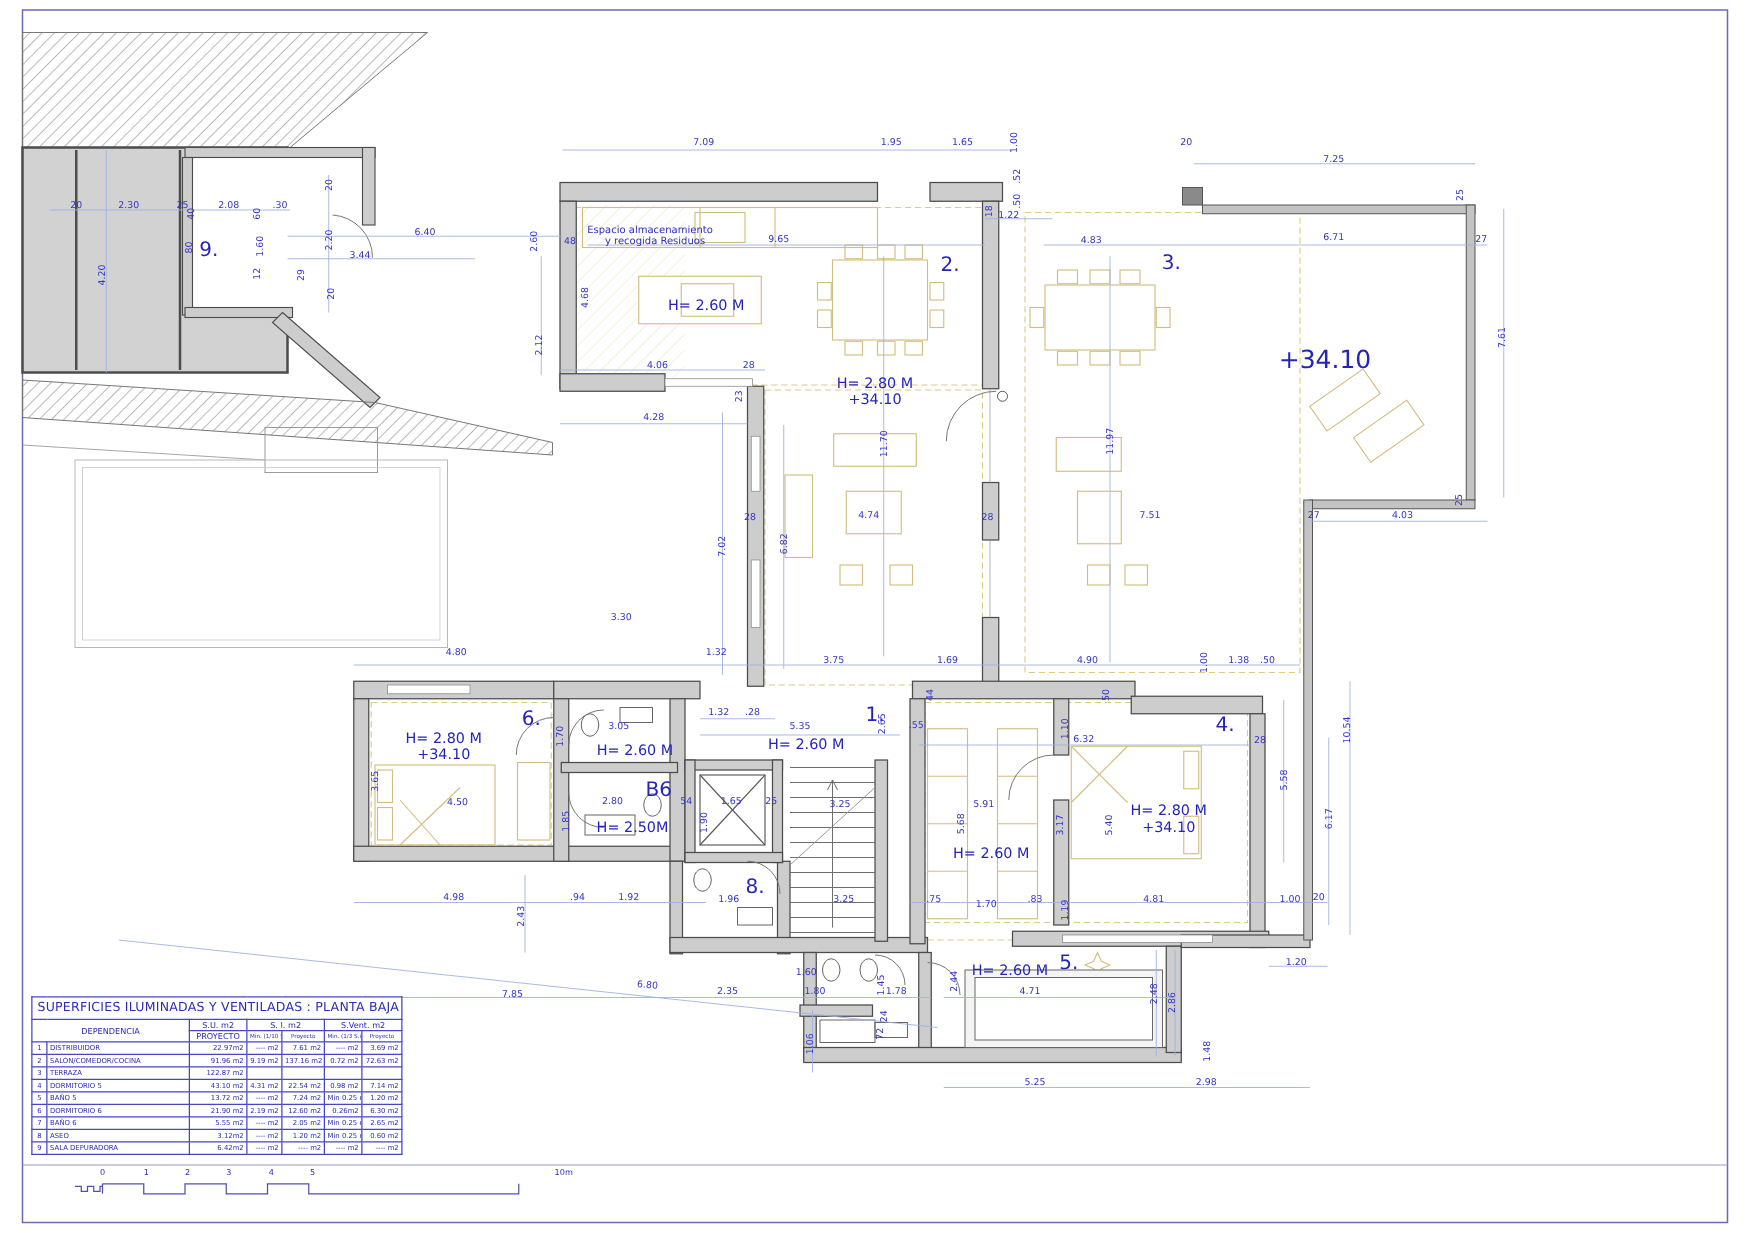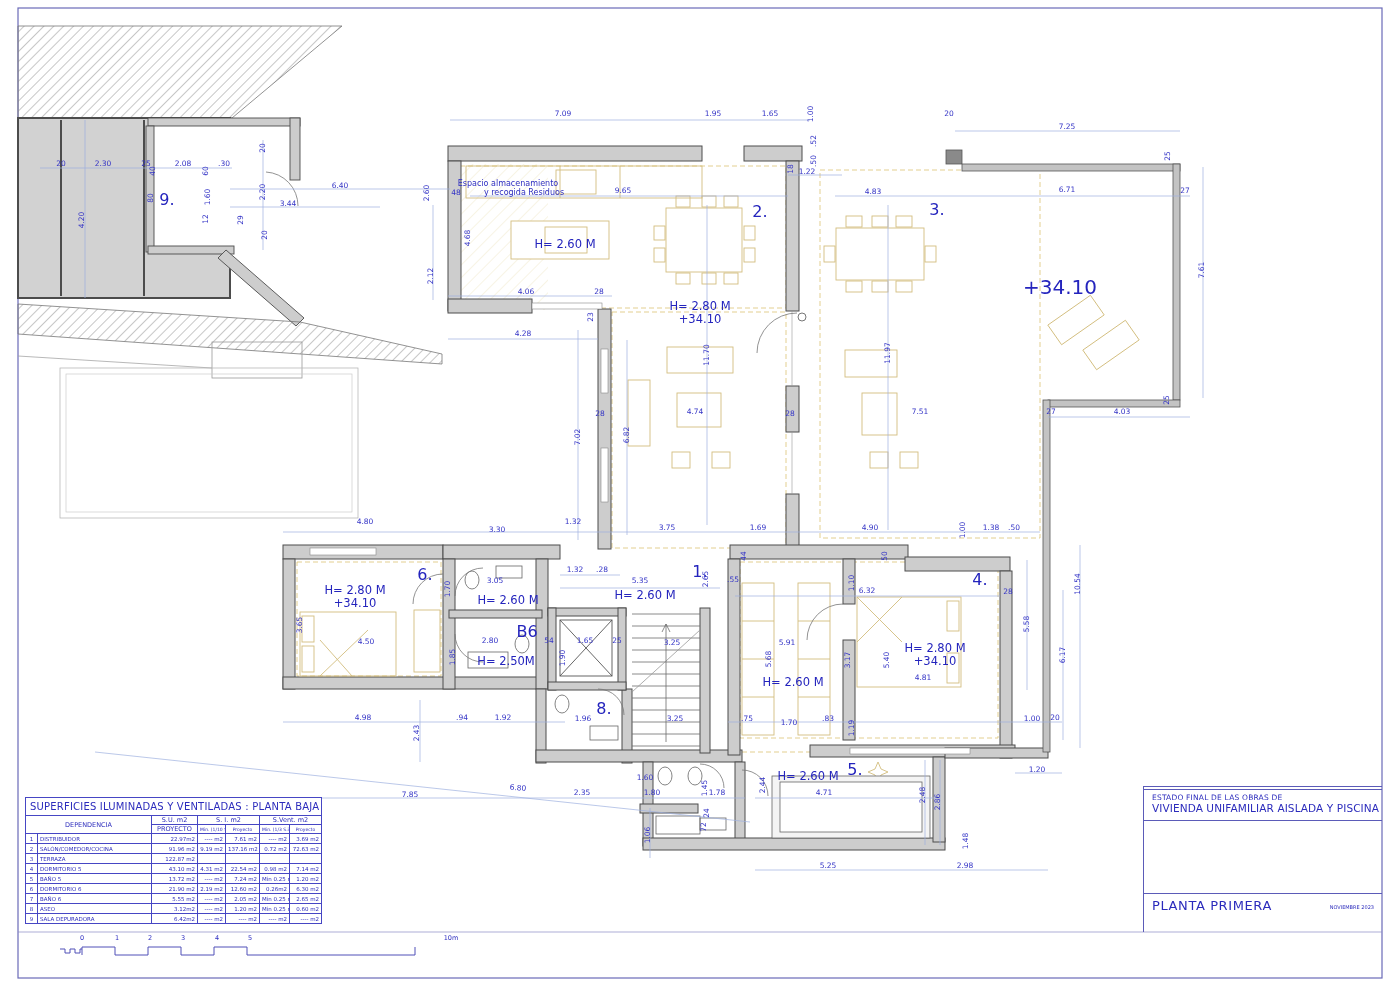--- a/index.html
+++ b/index.html
@@ -332,21 +332,21 @@
       <span class="plan-label pl-h" style="left: 700px; top: 320px;">+34.10</span>
       <span class="plan-label pl-h" style="left: 355px; top: 591px;">H= 2.80 M</span>
       <span class="plan-label pl-h" style="left: 355px; top: 604px;">+34.10</span>
       <span class="plan-label pl-h" style="left: 508px; top: 601px;">H= 2.60 M</span>
       <span class="plan-label pl-h" style="left: 645px; top: 596px;">H= 2.60 M</span>
       <span class="plan-label pl-h" style="left: 506px; top: 662px;">H= 2.50M</span>
       <span class="plan-label pl-h" style="left: 793px; top: 683px;">H= 2.60 M</span>
       <span class="plan-label pl-h" style="left: 935px; top: 649px;">H= 2.80 M</span>
       <span class="plan-label pl-h" style="left: 935px; top: 662px;">+34.10</span>
       <span class="plan-label pl-h" style="left: 808px; top: 777px;">H= 2.60 M</span>
-      <span class="plan-label pl-n" style="left: 508px; top: 184px;">Espacio almacenamiento</span>
+      <span class="plan-label pl-n" style="left: 520px; top: 184px;">Espacio almacenamiento</span>
       <span class="plan-label pl-n" style="left: 524px; top: 193px;">y recogida Residuos</span>
       <span class="plan-label pl-d" style="left: 563px; top: 114px;">7.09</span>
       <span class="plan-label pl-d" style="left: 713px; top: 114px;">1.95</span>
       <span class="plan-label pl-d" style="left: 770px; top: 114px;">1.65</span>
       <span class="plan-label pl-d" style="left: 811px; top: 114px; transform: translate(-50%, -50%) rotate(-90deg);">1.00</span>
       <span class="plan-label pl-d" style="left: 949px; top: 114px;">20</span>
       <span class="plan-label pl-d" style="left: 1067px; top: 127px;">7.25</span>
       <span class="plan-label pl-d" style="left: 814px; top: 141px; transform: translate(-50%, -50%) rotate(-90deg);">.52</span>
       <span class="plan-label pl-d" style="left: 814px; top: 161px; transform: translate(-50%, -50%) rotate(-90deg);">.50</span>
       <span class="plan-label pl-d" style="left: 807px; top: 172px;">1.22</span>
@@ -387,21 +387,21 @@
       <span class="plan-label pl-d" style="left: 1167px; top: 400px; transform: translate(-50%, -50%) rotate(-90deg);">25</span>
       <span class="plan-label pl-d" style="left: 578px; top: 437px; transform: translate(-50%, -50%) rotate(-90deg);">7.02</span>
       <span class="plan-label pl-d" style="left: 627px; top: 435px; transform: translate(-50%, -50%) rotate(-90deg);">6.82</span>
       <span class="plan-label pl-d" style="left: 707px; top: 355px; transform: translate(-50%, -50%) rotate(-90deg);">11.70</span>
       <span class="plan-label pl-d" style="left: 695px; top: 412px;">4.74</span>
       <span class="plan-label pl-d" style="left: 600px; top: 414px;">28</span>
       <span class="plan-label pl-d" style="left: 790px; top: 414px;">28</span>
       <span class="plan-label pl-d" style="left: 888px; top: 353px; transform: translate(-50%, -50%) rotate(-90deg);">11.97</span>
       <span class="plan-label pl-d" style="left: 920px; top: 412px;">7.51</span>
       <span class="plan-label pl-d" style="left: 365px; top: 522px;">4.80</span>
-      <span class="plan-label pl-d" style="left: 497px; top: 530px;">3.30</span>
+      <span class="plan-label pl-d" style="left: 497px; top: 494px;">3.30</span>
       <span class="plan-label pl-d" style="left: 573px; top: 522px;">1.32</span>
       <span class="plan-label pl-d" style="left: 667px; top: 528px;">3.75</span>
       <span class="plan-label pl-d" style="left: 758px; top: 528px;">1.69</span>
       <span class="plan-label pl-d" style="left: 870px; top: 528px;">4.90</span>
       <span class="plan-label pl-d" style="left: 963px; top: 530px; transform: translate(-50%, -50%) rotate(-90deg);">1.00</span>
       <span class="plan-label pl-d" style="left: 991px; top: 528px;">1.38</span>
       <span class="plan-label pl-d" style="left: 1014px; top: 528px;">.50</span>
       <span class="plan-label pl-d" style="left: 885px; top: 556px; transform: translate(-50%, -50%) rotate(-90deg);">50</span>
       <span class="plan-label pl-d" style="left: 744px; top: 556px; transform: translate(-50%, -50%) rotate(-90deg);">44</span>
       <span class="plan-label pl-d" style="left: 575px; top: 570px;">1.32</span>
@@ -433,21 +433,21 @@
       <span class="plan-label pl-d" style="left: 769px; top: 659px; transform: translate(-50%, -50%) rotate(-90deg);">5.68</span>
       <span class="plan-label pl-d" style="left: 363px; top: 718px;">4.98</span>
       <span class="plan-label pl-d" style="left: 462px; top: 718px;">.94</span>
       <span class="plan-label pl-d" style="left: 503px; top: 718px;">1.92</span>
       <span class="plan-label pl-d" style="left: 417px; top: 733px; transform: translate(-50%, -50%) rotate(-90deg);">2.43</span>
       <span class="plan-label pl-d" style="left: 583px; top: 719px;">1.96</span>
       <span class="plan-label pl-d" style="left: 747px; top: 719px;">.75</span>
       <span class="plan-label pl-d" style="left: 789px; top: 723px;">1.70</span>
       <span class="plan-label pl-d" style="left: 828px; top: 719px;">.83</span>
       <span class="plan-label pl-d" style="left: 852px; top: 728px; transform: translate(-50%, -50%) rotate(-90deg);">1.19</span>
-      <span class="plan-label pl-d" style="left: 923px; top: 678px;">4.81</span>
+      <span class="plan-label pl-d" style="left: 923px; top: 719px;">4.81</span>
       <span class="plan-label pl-d" style="left: 1032px; top: 719px;">1.00</span>
       <span class="plan-label pl-d" style="left: 1055px; top: 718px;">20</span>
       <span class="plan-label pl-d" style="left: 1037px; top: 770px;">1.20</span>
       <span class="plan-label pl-d" style="left: 410px; top: 795px;">7.85</span>
       <span class="plan-label pl-d" style="left: 518px; top: 788px; transform: translate(-50%, -50%) rotate(5deg);">6.80</span>
       <span class="plan-label pl-d" style="left: 582px; top: 793px;">2.35</span>
       <span class="plan-label pl-d" style="left: 652px; top: 793px;">1.80</span>
       <span class="plan-label pl-d" style="left: 645px; top: 778px;">1.60</span>
       <span class="plan-label pl-d" style="left: 648px; top: 835px; transform: translate(-50%, -50%) rotate(-90deg);">1.06</span>
       <span class="plan-label pl-d" style="left: 705px; top: 788px; transform: translate(-50%, -50%) rotate(-90deg);">1.45</span>
@@ -569,31 +569,20 @@
           <td class="name">SALA DEPURADORA</td>
           <td class="val">6.42m2</td>
           <td class="val">---- m2</td>
           <td class="val">---- m2</td>
           <td class="val">---- m2</td>
           <td class="val">---- m2</td>
         </tr>
       </tbody>
   </table>
 
-  <div id="title-block">
-    <div class="tb-line" style="top:0;"></div>
-    <div class="tb-line" style="top:3px;"></div>
-    <div class="tb-line" style="top:34px;"></div>
-    <div class="tb-line" style="top:107px;"></div>
-    <div style="position:absolute;left:0;top:0;height:146px;border-left:1px solid #5b5bb8;"></div>
-    <div id="tb-project1">ESTADO FINAL DE LAS OBRAS DE</div>
-    <div id="tb-project2">VIVIENDA UNIFAMILIAR AISLADA Y PISCINA</div>
-    <div id="tb-sheetname">PLANTA PRIMERA</div>
-    <div id="tb-date">NOVIEMBRE 2023</div>
-  </div>
 
   <div id="scale-labels">
       <span class="scale-label" style="left: 82px; top: 942px;">0</span>
       <span class="scale-label" style="left: 117px; top: 942px;">1</span>
       <span class="scale-label" style="left: 150px; top: 942px;">2</span>
       <span class="scale-label" style="left: 183px; top: 942px;">3</span>
       <span class="scale-label" style="left: 217px; top: 942px;">4</span>
       <span class="scale-label" style="left: 250px; top: 942px;">5</span>
       <span class="scale-label" style="left: 415px; top: 942px; margin-left: 36px;">10m</span>
     </div>

